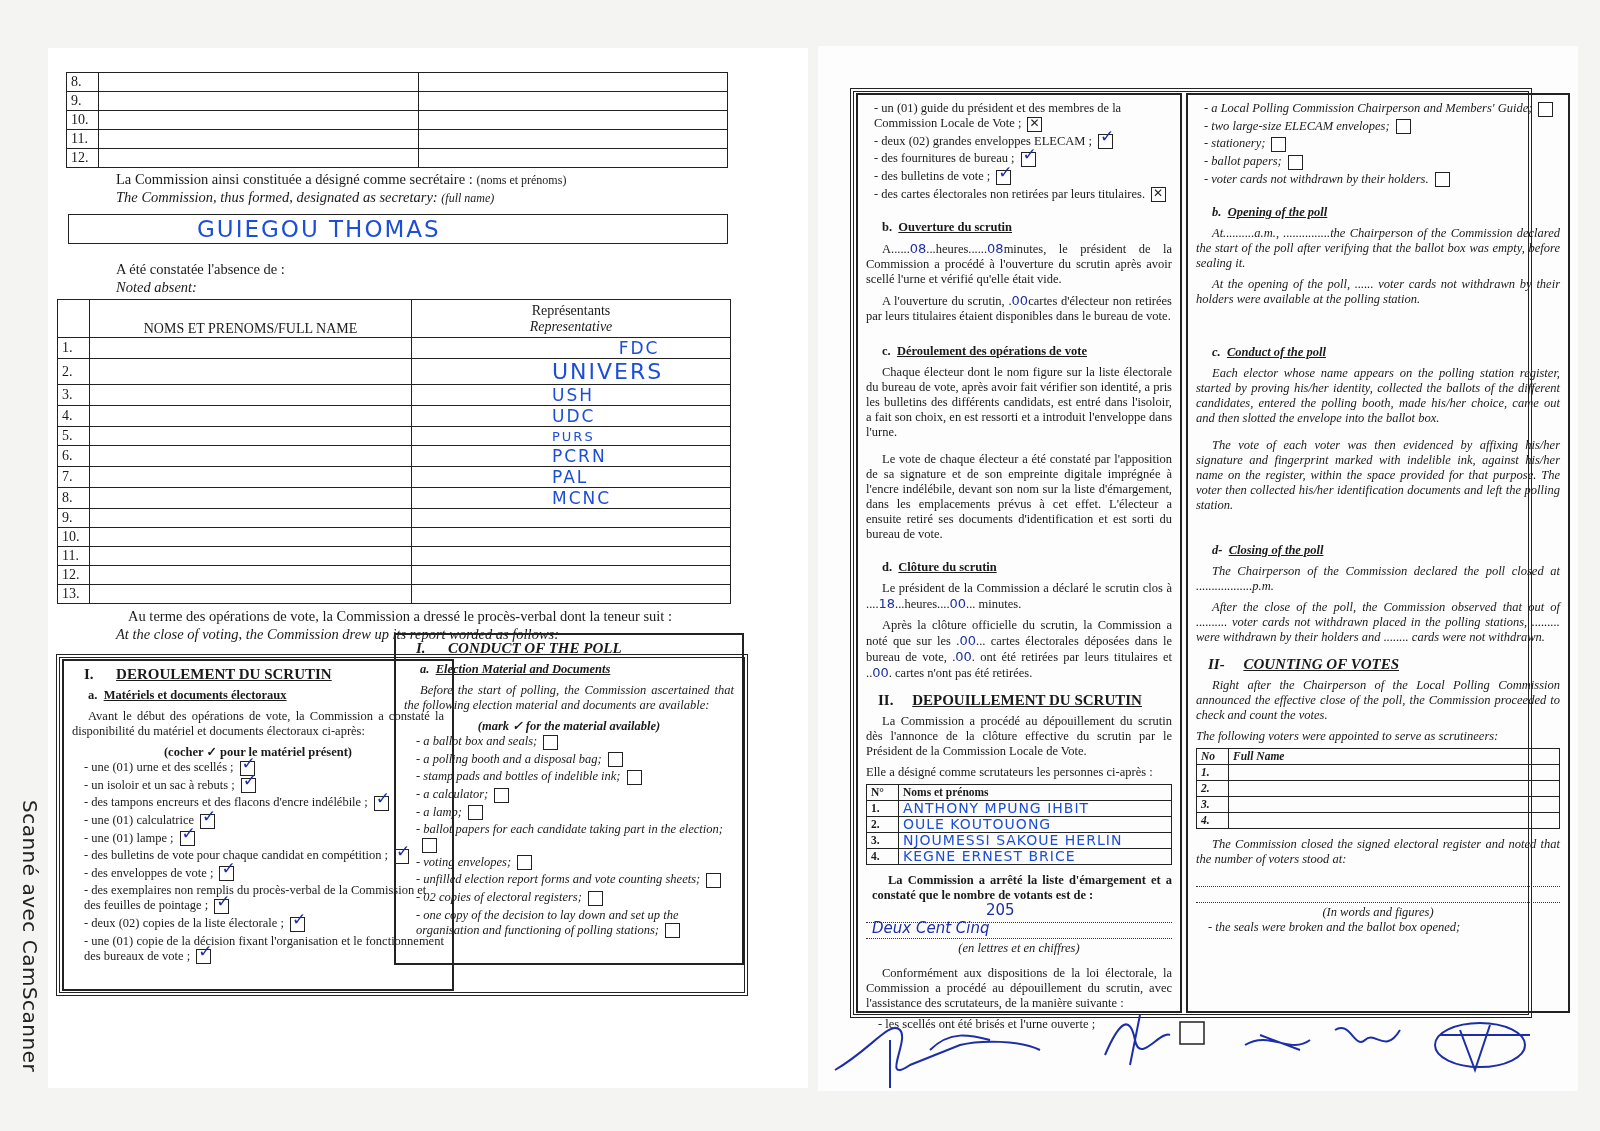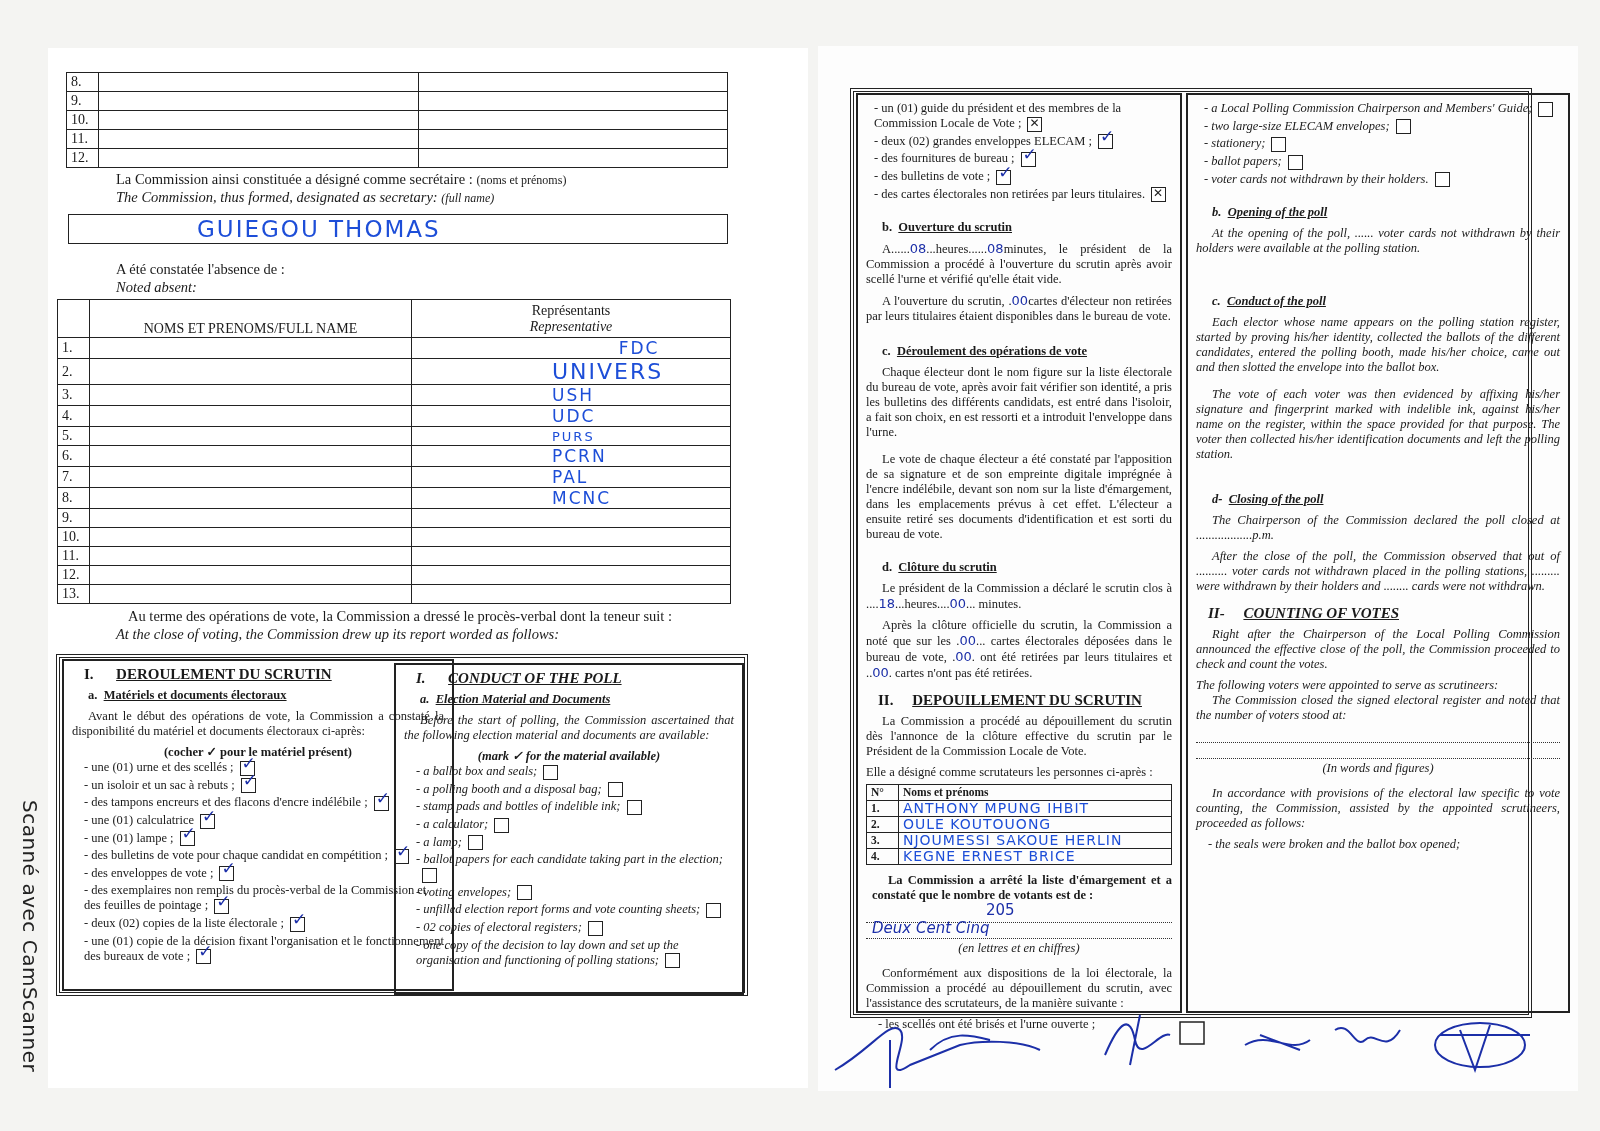--- a/index.html
+++ b/index.html
@@ -189,21 +189,21 @@
       <li><span>- une (01) calculatrice</span><span class="cb checked"></span></li>
       <li><span>- une (01) lampe ;</span><span class="cb checked"></span></li>
       <li><span>- des bulletins de vote pour chaque candidat en compétition ;</span><span class="cb checked"></span></li>
       <li><span>- des enveloppes de vote ;</span><span class="cb checked"></span></li>
       <li><span>- des exemplaires non remplis du procès-verbal de la Commission et des feuilles de pointage ;</span><span class="cb checked"></span></li>
       <li><span>- deux (02) copies de la liste électorale ;</span><span class="cb checked"></span></li>
       <li><span>- une (01) copie de la décision fixant l'organisation et le fonctionnement des bureaux de vote ;</span><span class="cb checked"></span></li>
     </ul>
 </div>
 
-<div class="col it" style="left:394px; top:663px; width:350px; height:332px;">
+<div class="col it" style="left:394px; top:633px; width:350px; height:332px;">
   <h2><span>I.</span>&nbsp;&nbsp;&nbsp;&nbsp;&nbsp;&nbsp;<span class="u">CONDUCT OF THE POLL</span></h2>
   <h3><span>a.</span>&nbsp;&nbsp;<span class="u">Election Material and Documents</span></h3>
   <p>Before the start of polling, the Commission ascertained that the following election material and documents are available:</p>
   <div class="center" style="font-weight:bold;">(mark ✓ for the material available)</div>
   <ul id="en-items">
       <li><span>- a ballot box and seals;</span><span class="cb"></span></li>
       <li><span>- a polling booth and a disposal bag;</span><span class="cb"></span></li>
       <li><span>- stamp pads and bottles of indelible ink;</span><span class="cb"></span></li>
       <li><span>- a calculator;</span><span class="cb"></span></li>
       <li><span>- a lamp;</span><span class="cb"></span></li>
@@ -284,38 +284,64 @@
 <div class="col it" style="left:1186px; top:93px; width:384px; height:920px;">
   <ul id="ren-items" style="margin-left:8px;">
       <li><span>- a Local Polling Commission Chairperson and Members' Guide;</span><span class="cb"></span></li>
       <li><span>- two large-size ELECAM envelopes;</span><span class="cb"></span></li>
       <li><span>- stationery;</span><span class="cb"></span></li>
       <li><span>- ballot papers;</span><span class="cb"></span></li>
       <li><span>- voter cards not withdrawn by their holders.</span><span class="cb"></span></li>
     </ul>
 
   <h3 style="margin-top:18px;"><span>b.</span>&nbsp;&nbsp;<span class="u">Opening of the poll</span></h3>
+  <p>At..........a.m., ...............the Chairperson of the Commission declared the start of the poll after verifying that the ballot box was empty, before sealing it.</p>
   <p>At the opening of the poll, ...... voter cards not withdrawn by their holders were available at the polling station.</p>
 
   <h3 style="margin-top:38px;"><span>c.</span>&nbsp;&nbsp;<span class="u">Conduct of the poll</span></h3>
   <p>Each elector whose name appears on the polling station register, started by proving his/her identity, collected the ballots of the different candidates, entered the polling booth, made his/her choice, came out and then slotted the envelope into the ballot box.</p>
   <p style="margin-top:12px;">The vote of each voter was then evidenced by affixing his/her signature and fingerprint marked with indelible ink, against his/her name on the register, within the space provided for that purpose. The voter then collected his/her identification documents and left the polling station.</p>
 
   <h3 style="margin-top:30px;"><span>d-</span>&nbsp;&nbsp;<span class="u">Closing of the poll</span></h3>
   <p>The Chairperson of the Commission declared the poll closed at ..................p.m.</p>
   <p>After the close of the poll, the Commission observed that out of .......... voter cards not withdrawn placed in the polling stations, ......... were withdrawn by their holders and ........ cards were not withdrawn.</p>
 
   <h2 style="margin-top:12px;"><span>II-</span>&nbsp;&nbsp;&nbsp;&nbsp;&nbsp;<span class="u">COUNTING OF VOTES</span></h2>
   <p>Right after the Chairperson of the Local Polling Commission announced the effective close of the poll, the Commission proceeded to check and count the votes.</p>
   <div>The following voters were appointed to serve as scrutineers:</div>
+  <table class="small-table">
+    <tbody>
+        <tr>
+          <td style="width:32px; font-weight:bold;">No</td>
+          <td style="font-weight:bold;">Full Name</td>
+        </tr>
+    </tbody>
+      <tbody id="scr-en-body">
+        <tr>
+          <td style="font-weight: bold;">1.</td>
+          <td class="hand"></td>
+        </tr>
+        <tr>
+          <td style="font-weight: bold;">2.</td>
+          <td class="hand"></td>
+        </tr>
+        <tr>
+          <td style="font-weight: bold;">3.</td>
+          <td class="hand"></td>
+        </tr>
+        <tr>
+          <td style="font-weight: bold;">4.</td>
+          <td class="hand"></td>
+        </tr>
+      </tbody>
+  </table>
   <p>The Commission closed the signed electoral register and noted that the number of voters stood at:</p>
   <div class="dots"></div>
   <div class="dots"></div>
   <div class="center">(In words and figures)</div>
-  <p style="margin-top:10px;">In accordance with provisions of the electoral law specific to vote counting, the Commission, assisted by the appointed scrutineers, proceeded as follows:</p>
   <div style="margin-left:12px;">- the seals were broken and the ballot box opened;</div>
 </div>
 
 <div class="sigs">
   <svg style="position:absolute; left:0; top:0;" width="220" height="80" viewBox="0 0 220 80">
     <path d="M5 60 C40 40, 60 10, 70 20 S 50 75, 80 55 L 130 35 C150 30,190 30,210 40 M60 30 L60 78 M100 40 C120 20,140 25,160 30" stroke="#1c2fa8" stroke-width="2" fill="none"></path>
   </svg>
   <svg style="position:absolute; left:270; top:0; left:270px;" width="120" height="60" viewBox="0 0 120 60">
     <path d="M5 45 C20 10, 30 5, 35 30 S 60 20, 70 25 M40 5 L30 55" stroke="#1c2fa8" stroke-width="2" fill="none"></path>
     <rect x="80" y="12" width="24" height="22" fill="none" stroke="#222" stroke-width="1.5"></rect>

